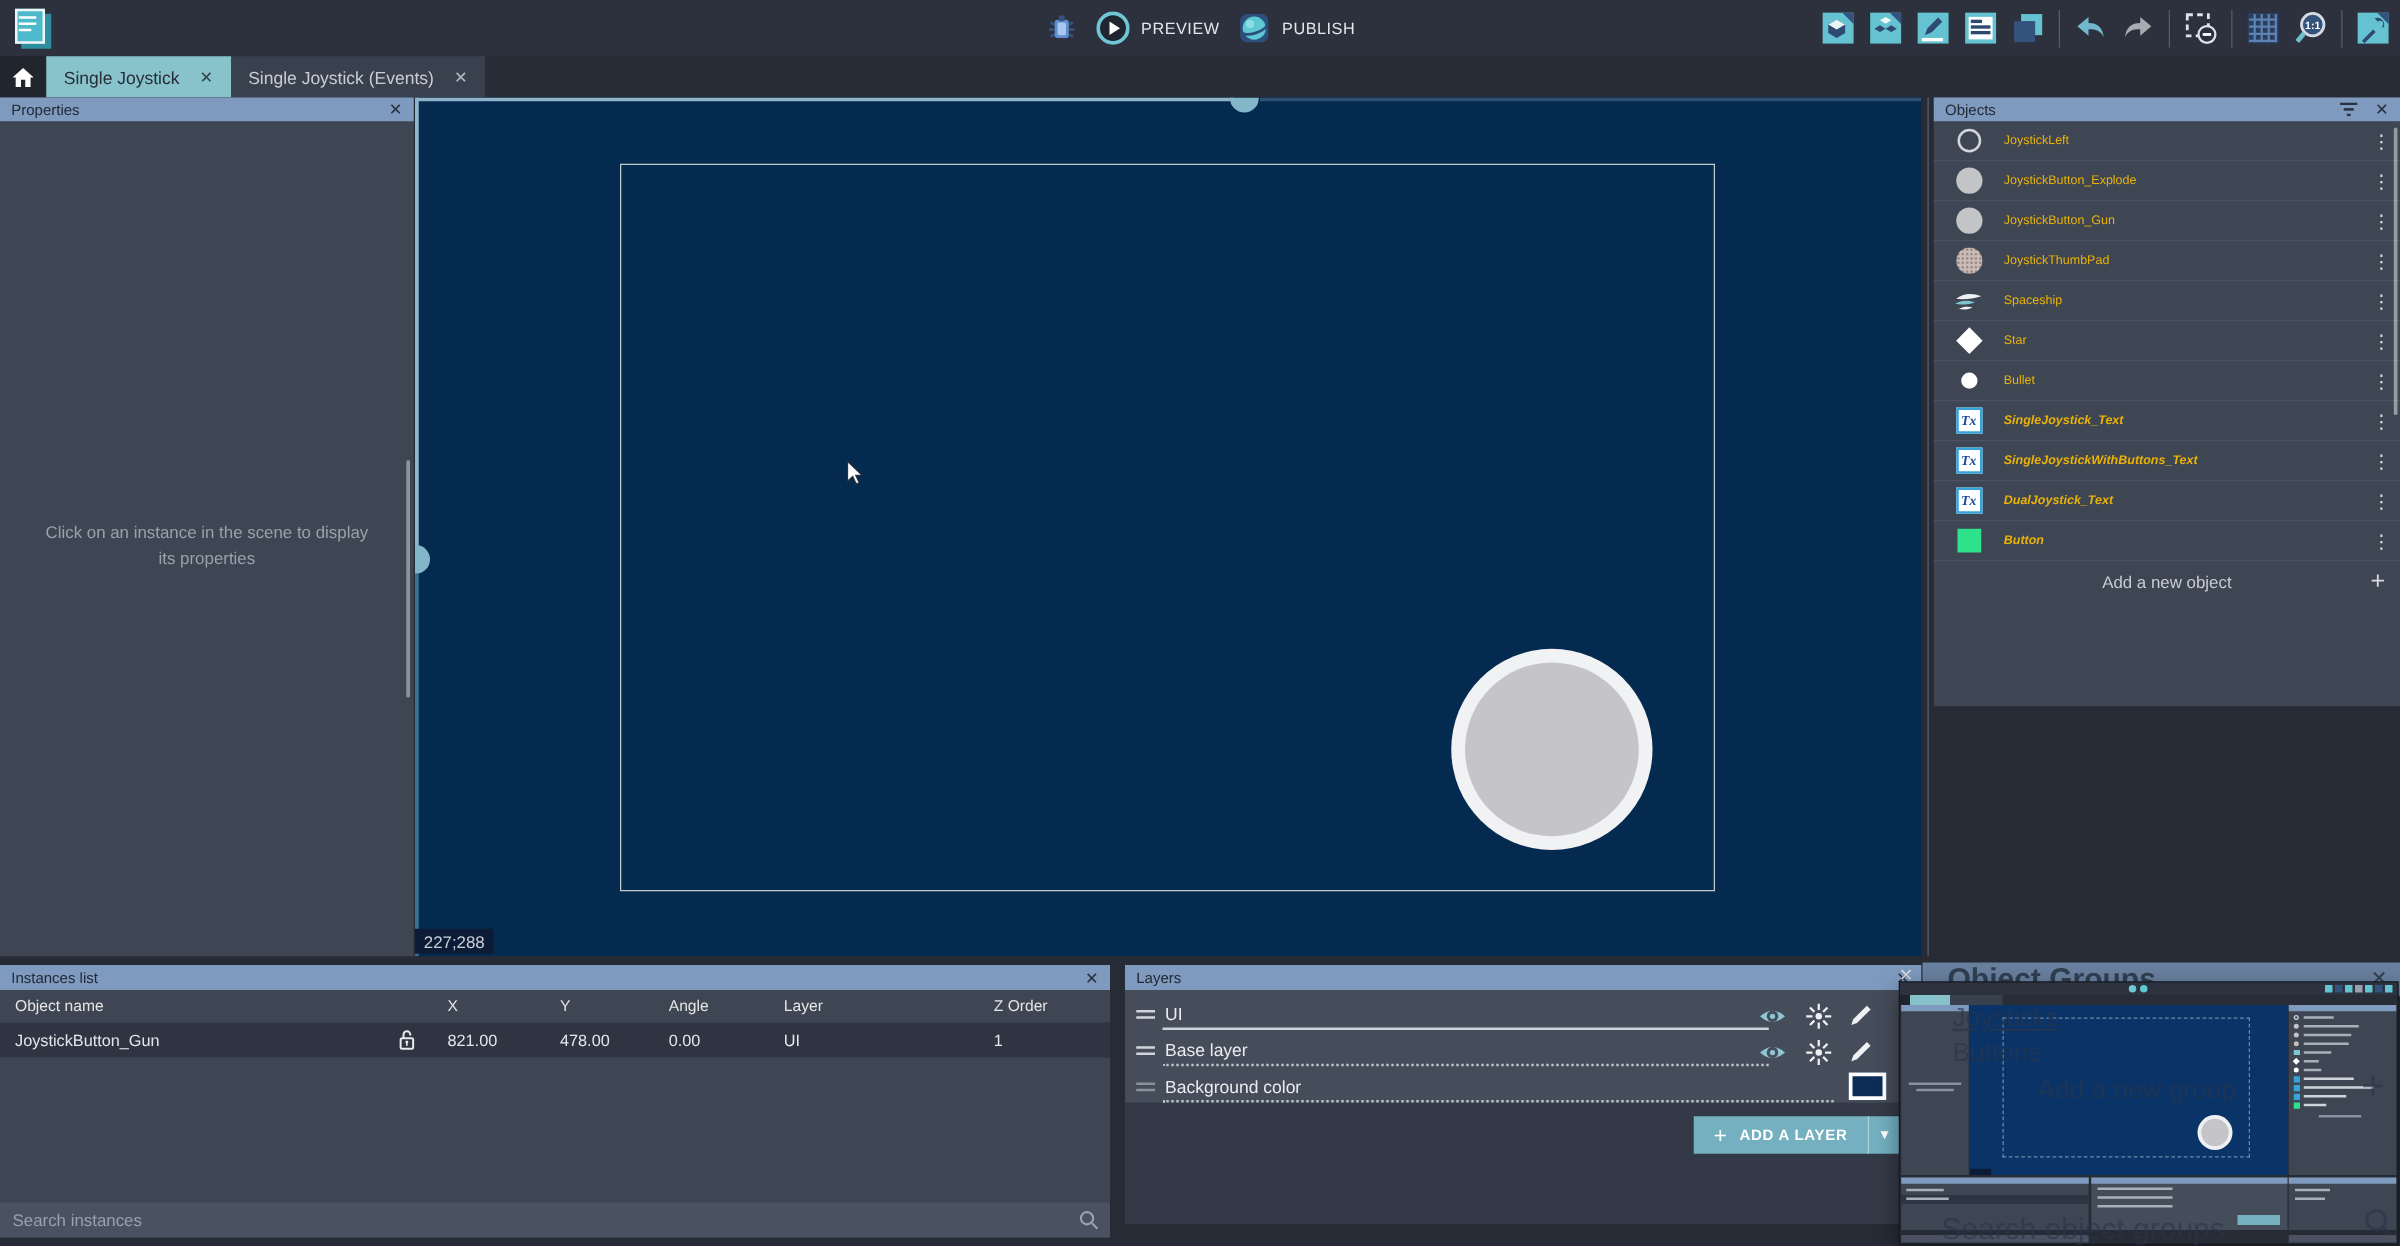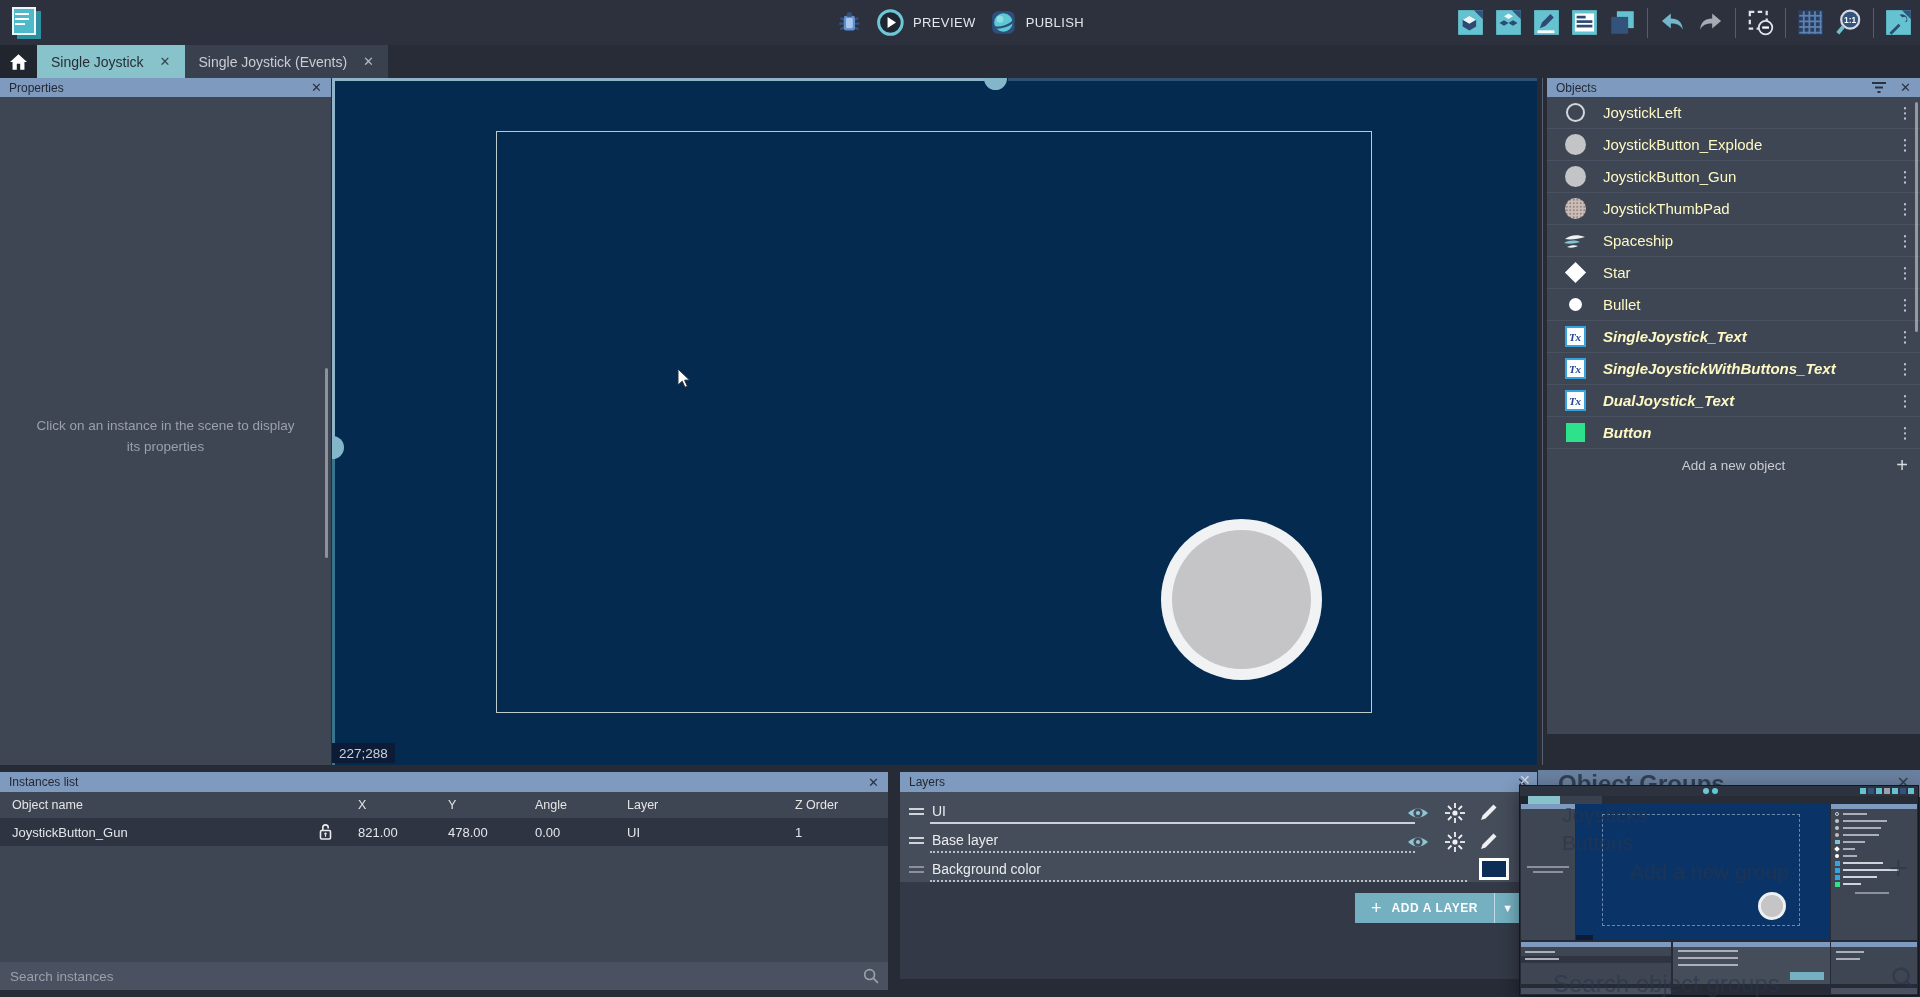--- a/index.html
+++ b/index.html
@@ -52,24 +52,24 @@
                color:#ccd0d8;font-size:13.5px;display:flex;align-items:center;}
   .hsb-l{position:absolute;left:0;top:0;width:655px;height:3px;background:#8fb4ca;}
   .hsb-r{position:absolute;left:676px;top:0;right:0;height:3px;background:#2f5274;}
   .hsb-dot{position:absolute;left:652px;top:0;width:23px;height:12px;border-radius:0 0 12px 12px;background:#84b6c9;}
   .vsb-t{position:absolute;left:0;top:0;width:3px;height:360px;background:#8fb4ca;}
   .vsb-b{position:absolute;left:0;top:381px;width:3px;bottom:0;background:#38748e;}
   .vsb-dot{position:absolute;left:0;top:358px;width:12px;height:23px;border-radius:0 12px 12px 0;background:#84b6c9;}
   #cursor{position:absolute;left:345px;top:290px;}
 
   
-  #objects{position:absolute;left:1547px;top:78px;width:373px;height:656px;background:#3e4553;}
+  #objects{position:absolute;left:1547px;top:78px;width:373px;height:487px;background:#3e4553;}
   .orow{position:relative;height:32px;display:flex;align-items:center;border-bottom:1px solid #4a5261;cursor:pointer;}
   .orow .icell{width:56px;display:flex;justify-content:center;}
-  .orow .nm{flex:1;font-size:15px;color:#fef9c3;}
+  .orow .nm{flex:1;font-size:10px;color:#eab308;}
   .orow.global .nm{font-weight:bold;font-style:italic;}
   .orow .menu{width:30px;text-align:center;font-size:15px;color:#dfe2e7;cursor:pointer;}
   #objects .list{position:absolute;left:0;top:19px;right:0;}
   .i-ring{width:19px;height:19px;border:2.5px solid #d2d6db;border-radius:50%;}
   .i-gray{width:21px;height:21px;border-radius:50%;background:#c3c4c6;}
   .i-speckle{width:21px;height:21px;border-radius:50%;background:#cabcb8;
              background-image:radial-gradient(#97867f 0.8px,transparent 1.1px);background-size:3.5px 3.5px;}
   .i-diamond{width:15px;height:15px;background:#fff;transform:rotate(45deg);}
   .i-bullet{width:13px;height:13px;border-radius:50%;background:#fff;}
   .i-text{width:21px;height:21px;background:#fdfeff;border:2px solid #36a3da;color:#1c4793;font-weight:bold;
@@ -618,21 +618,21 @@
       </div>
       <div class="mini" style="left:311px;top:156px;width:86px;height:42px;background:#3e4553;">
         <div class="mhead" style="background:#7e9abe;"></div>
         <span class="mline" style="left:5px;top:9px;width:28px;"></span>
         <span class="mline" style="left:5px;top:16px;width:24px;"></span>
       </div>
       <div class="mini" style="left:1px;bottom:1px;width:150px;height:6px;background:#4a5160;"></div>
       <div class="mini" style="left:311px;bottom:1px;width:86px;height:6px;background:#4a5160;"></div>
     </div>
 
-    <div class="ghost-text" style="left:47px;top:33px;font-size:21px;">Joysticks</div>
+    <div class="ghost-text" style="left:47px;top:33px;font-size:21px;text-decoration:underline;">Joysticks</div>
     <div class="ghost-text" style="left:47px;top:61px;font-size:21px;">Buttons</div>
     <div class="ghost-text" style="left:115px;top:90px;font-size:21px;">Add a new group</div>
     <div class="ghost-text" style="left:374px;top:80px;font-size:32px;">+</div>
     <div class="ghost-text" style="left:38px;top:200px;font-size:24px;">Search object groups</div>
     <svg class="ghost-text" style="left:376px;top:196px;" width="24" height="24" viewBox="0 0 24 24">
       <circle cx="10" cy="10" r="7.5" fill="none" stroke="rgba(42,54,72,.62)" stroke-width="2.4"></circle>
       <line x1="15.5" y1="15.5" x2="22" y2="22" stroke="rgba(42,54,72,.62)" stroke-width="2.4"></line>
     </svg>
   </div>
 

